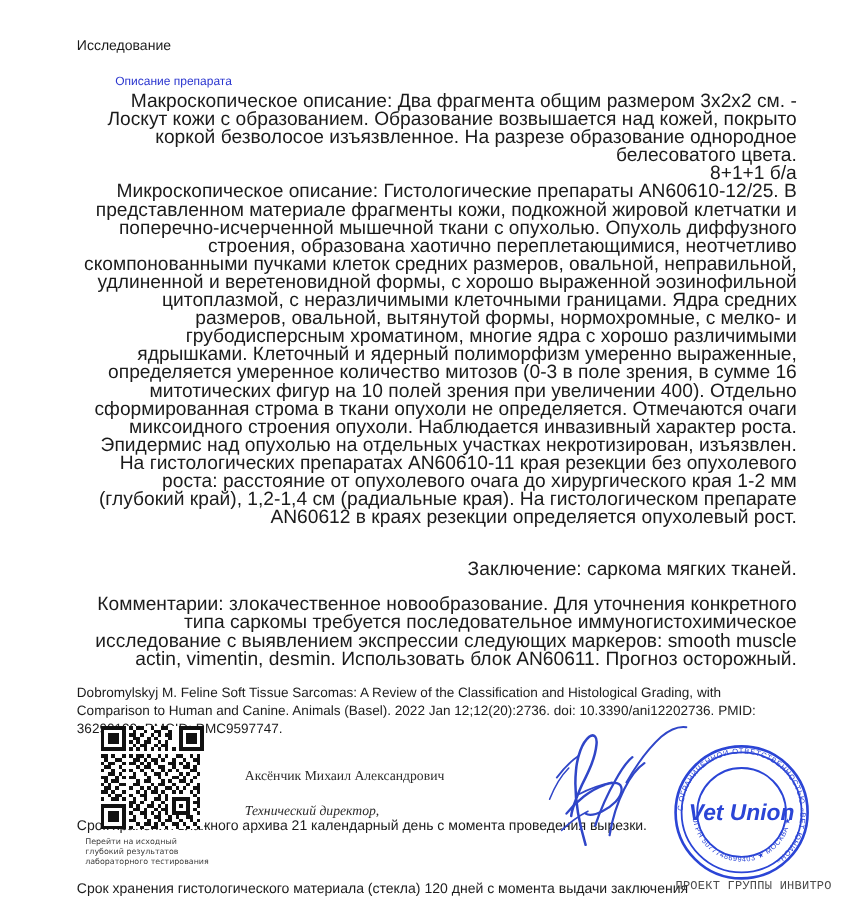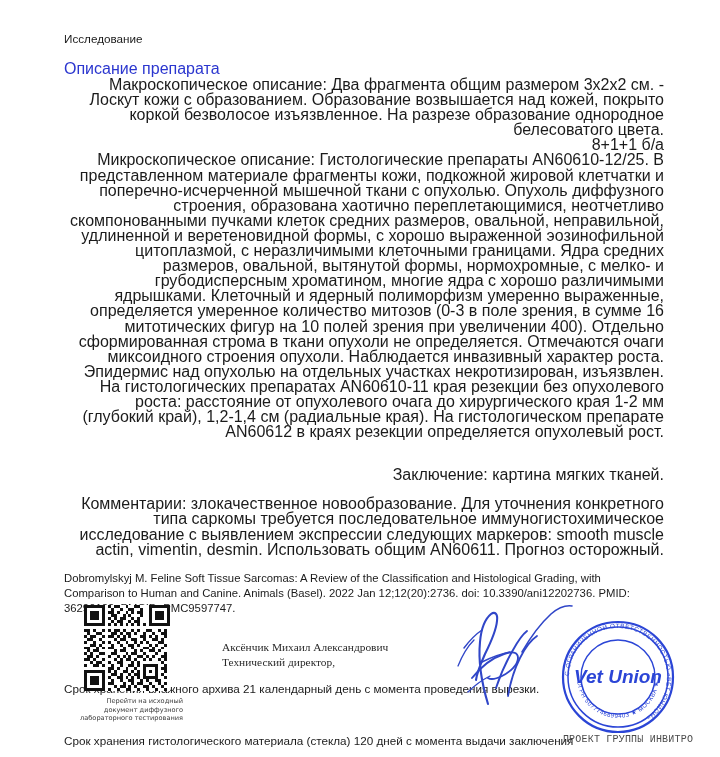--- a/index.html
+++ b/index.html
@@ -29,24 +29,25 @@
     left: 64px;
     top: 31px;
     width: 600px;
   }
   .line-title {
     font-size: 11.7px;
     line-height: 15.5px;
     color: #1b1b1b;
   }
   .section-head {
-    font-size: 16px;
+    font-size: 10px;
     line-height: 16.5px;
     color: #2b36cf;
     margin-top: 3px;
+    margin-left: 32px;
   }
   .para {
     font-size: 16px;
     line-height: 15.1px;
     color: #1b1b1b;
     text-align: right;
     white-space: pre-wrap;
   }
   .gap-sm { height: 11px; }
   .gap-md { height: 14px; }
@@ -82,48 +83,50 @@
     top: 590px;
     width: 720px;
     height: 167px;
   }
 
   .qr-wrap {
     position: absolute;
     left: 71px;
     top: 15px;
     width: 112px;
-    text-align: right;
+    text-align: left;
   }
   .qr-code {
     width: 86px;
     height: 86px;
     margin: 0 auto;
     display: block;
     image-rendering: pixelated;
   }
   .qr-caption {
     margin-top: 6px;
     font-size: 6.6px;
     line-height: 8.6px;
     color: #3a3a3a;
     font-family: "DejaVu Sans", sans-serif;
   }
 
   .signer {
     position: absolute;
-    left: 222px;
+    left: 204px;
     top: 50px;
     width: 260px;
     font-family: "Liberation Serif", "DejaVu Serif", serif;
     font-size: 11.4px;
     line-height: 15px;
     color: #2a2a2a;
   }
   .signer-role {
+    margin-top: 14px;
+    font-style: italic;
   }
 
   
   .signature {
     position: absolute;
     left: 452px;
     top: 2px;
     width: 130px;
     height: 128px;
     pointer-events: none;
@@ -166,25 +169,25 @@
 
     <div class="para">Макроскопическое описание: Два фрагмента общим размером 3x2x2 см. - Лоскут кожи с образованием. Образование возвышается над кожей, покрыто коркой безволосое изъязвленное. На разрезе образование однородное белесоватого цвета.</div>
     <div class="para">8+1+1 б/а</div>
     <div class="para">Микроскопическое описание: Гистологические препараты AN60610-12/25. В представленном материале фрагменты кожи, подкожной жировой клетчатки и поперечно-исчерченной мышечной ткани с опухолью. Опухоль диффузного строения, образована хаотично переплетающимися, неотчетливо скомпонованными пучками клеток средних размеров, овальной, неправильной, удлиненной и веретеновидной формы, с хорошо выраженной эозинофильной цитоплазмой, с неразличимыми клеточными границами. Ядра средних размеров, овальной, вытянутой формы, нормохромные, с мелко- и грубодисперсным хроматином, многие ядра с хорошо различимыми ядрышками. Клеточный и ядерный полиморфизм умеренно выраженные, определяется умеренное количество митозов (0-3 в поле зрения, в сумме 16 митотических фигур на 10 полей зрения при увеличении 400). Отдельно сформированная строма в ткани опухоли не определяется. Отмечаются очаги миксоидного строения опухоли. Наблюдается инвазивный характер роста. Эпидермис над опухолью на отдельных участках некротизирован, изъязвлен. На гистологических препаратах AN60610-11 края резекции без опухолевого роста: расстояние от опухолевого очага до хирургического края 1-2 мм (глубокий край), 1,2-1,4 см (радиальные края). На гистологическом препарате AN60612 в краях резекции определяется опухолевый рост.</div>
 
     <div class="gap-md"></div>
 
 
     <div class="gap-md"></div>
 
-    <div class="para">Заключение: картина мягких тканей.</div>
+    <div class="para">Заключение: саркома мягких тканей.</div>
 
     <div class="gap-md"></div>
 
-    <div class="para">Комментарии: злокачественное новообразование. Для уточнения конкретного типа саркомы требуется последовательное иммуногистохимическое исследование с выявлением экспрессии следующих маркеров: smooth muscle actin, vimentin, desmin. Использовать общим AN60611. Прогноз осторожный.</div>
+    <div class="para">Комментарии: злокачественное новообразование. Для уточнения конкретного типа саркомы требуется последовательное иммуногистохимическое исследование с выявлением экспрессии следующих маркеров: smooth muscle actin, vimentin, desmin. Использовать блок AN60611. Прогноз осторожный.</div>
 
     <div class="gap-md"></div>
 
     <div class="ref">Dobromylskyj M. Feline Soft Tissue Sarcomas: A Review of the Classification and Histological Grading, with Comparison to Human and Canine. Animals (Basel). 2022 Jan 12;12(20):2736. doi: 10.3390/ani12202736. PMID: 36290122; PMCID: PMC9597747.</div>
 
     <div class="gap-xl"></div>
 
     <div class="storage">Срок хранения влажного архива 21 календарный день с момента проведения вырезки.</div>
     <div class="storage">Срок хранения гистологического материала (стекла) 120 дней с момента выдачи заключения</div>
 
@@ -426,21 +429,21 @@
             <rect x="11" y="28" width="1" height="1"></rect>
           <rect x="14" y="28" width="2" height="1"></rect>
             <rect x="18" y="28" width="1" height="1"></rect>
           <rect x="21" y="28" width="1" height="1"></rect>
             <rect x="24" y="28" width="1" height="1"></rect>
           <rect x="27" y="28" width="1" height="1"></rect>
         </g>
       </svg>
       <div class="qr-caption">
         <div>Перейти на исходный</div>
-        <div>документ диффузного</div>
+        <div>глубокий результатов</div>
         <div>лабораторного тестирования</div>
       </div>
     </div>
 
     <div class="signer">
       <div>Аксёнчик Михаил Александрович</div>
       <div class="signer-role">Технический директор,</div>
     </div>
 
     <svg class="signature" viewBox="0 0 130 128">

